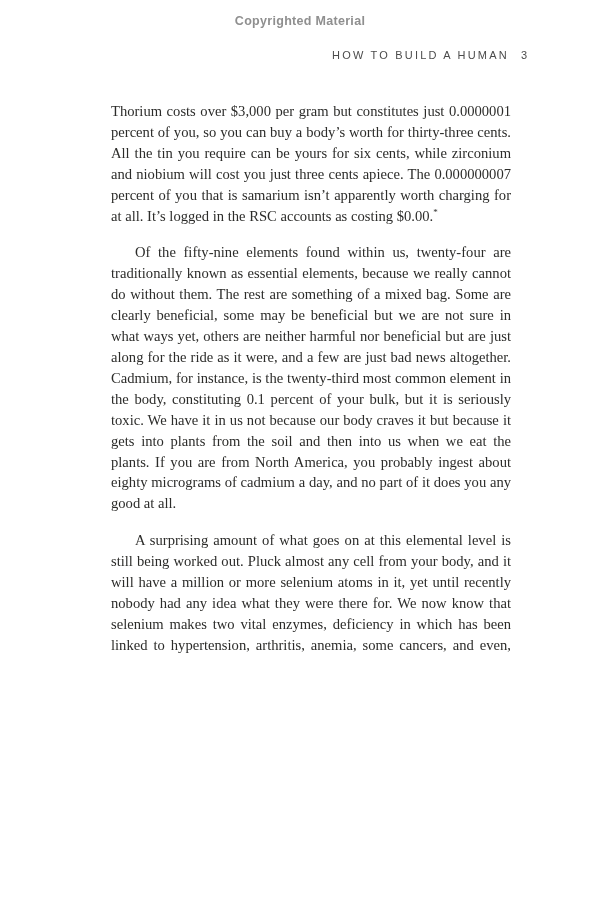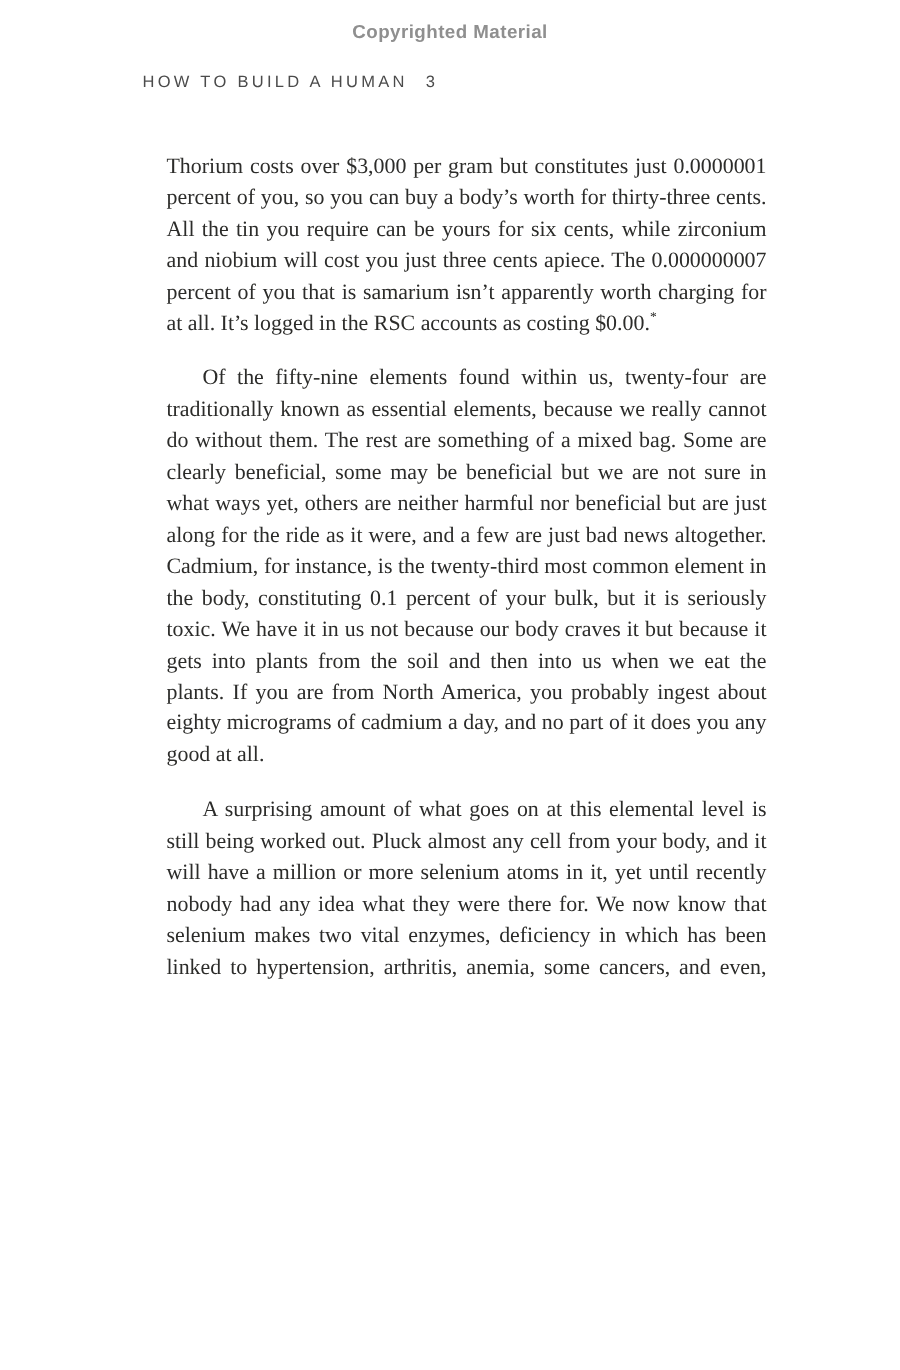--- a/index.html
+++ b/index.html
@@ -27,21 +27,21 @@
     color: #8f8f8f;
   }
   .copyright-top { top: 14px; }
   .copyright-bottom { top: 877px; }
 
   .page-header {
     position: absolute;
     top: 49px;
     left: 95px;
     width: 432px;
-    text-align: left;
+    text-align: right;
     font-family: "Liberation Sans", sans-serif;
     font-size: 11px;
     font-weight: 400;
     letter-spacing: 2.2px;
     color: #4b4b4b;
     white-space: nowrap;
   }
   .page-header .page-number {
     margin-left: 12px;
     letter-spacing: 0;

